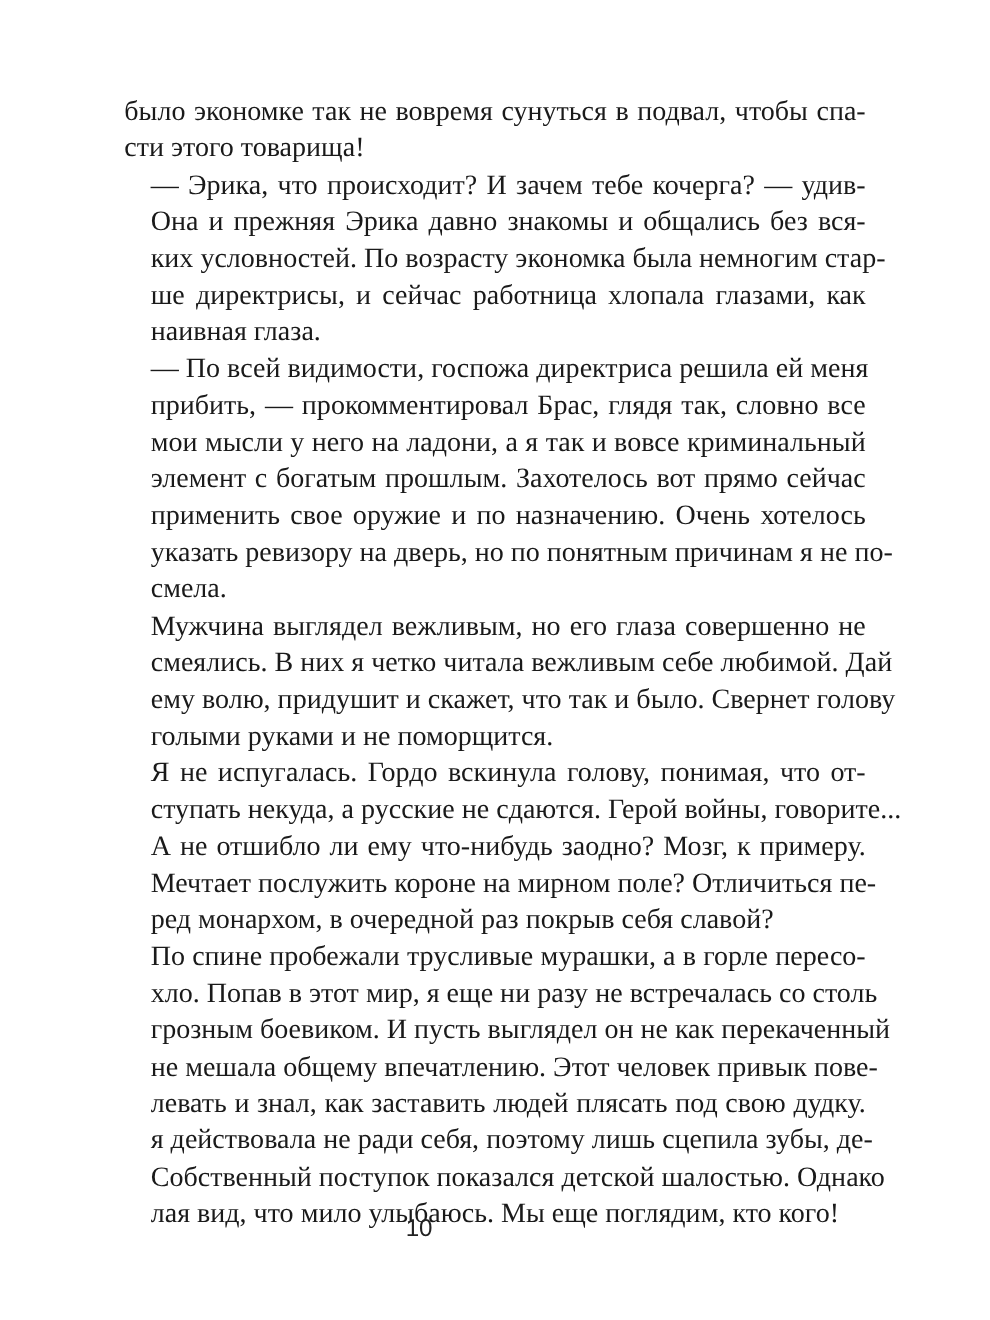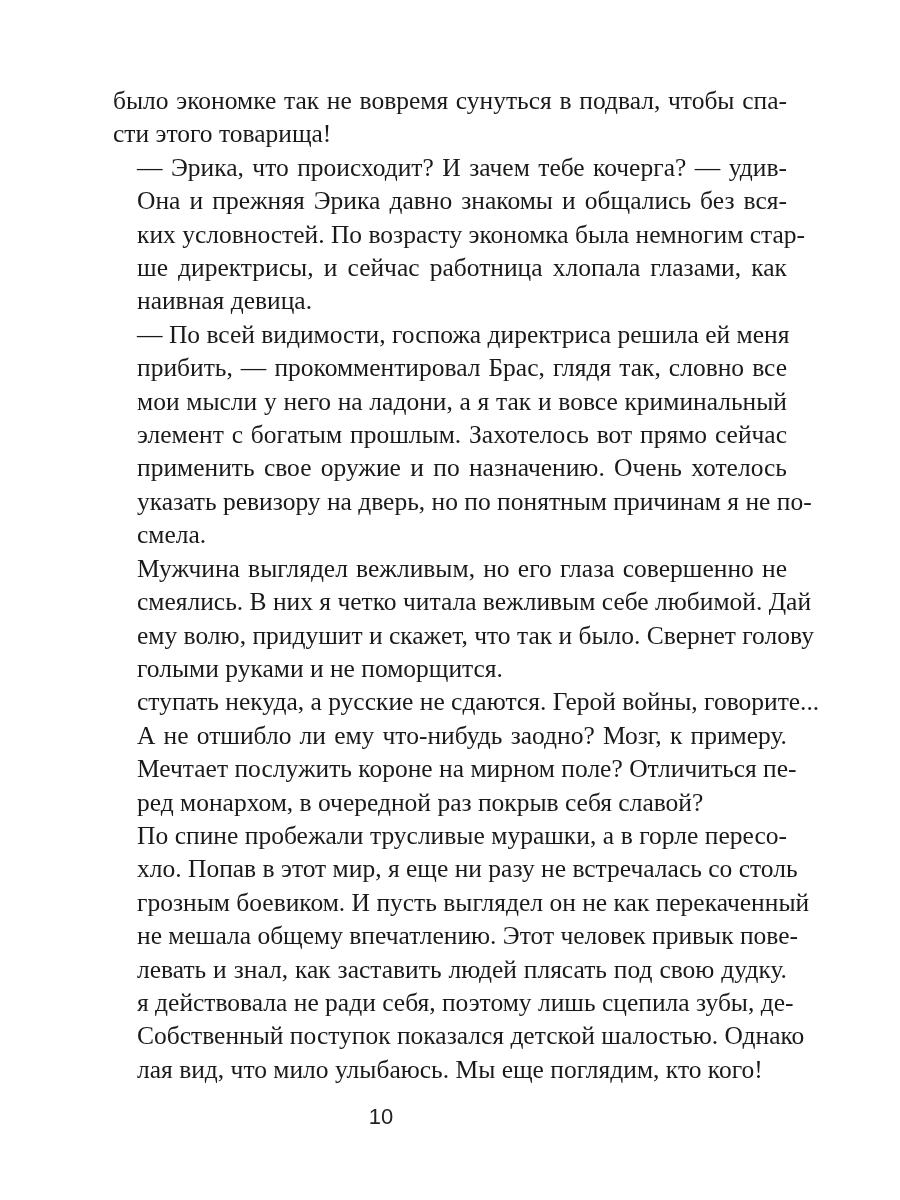--- a/index.html
+++ b/index.html
@@ -38,38 +38,39 @@
     <span class="line">было экономке так не вовремя сунуться в подвал, чтобы спа-</span>
     <span class="line last">сти этого товарища!</span>
   </p>
   <p>
     <span class="line">— Эрика, что происходит? И зачем тебе кочерга? — удив-</span>
   </p>
   <p>
     <span class="line">Она и прежняя Эрика давно знакомы и общались без вся-</span>
     <span class="line">ких условностей. По возрасту экономка была немногим стар-</span>
     <span class="line">ше директрисы, и сейчас работница хлопала глазами, как</span>
-    <span class="line last">наивная девица.</span>
+    <span class="line last">наивная глаза.</span>
   </p>
   <p>
     <span class="line">— По всей видимости, госпожа директриса решила ей меня</span>
     <span class="line">прибить, — прокомментировал Брас, глядя так, словно все</span>
     <span class="line">мои мысли у него на ладони, а я так и вовсе криминальный</span>
     <span class="line">элемент с богатым прошлым. Захотелось вот прямо сейчас</span>
     <span class="line">применить свое оружие и по назначению. Очень хотелось</span>
     <span class="line">указать ревизору на дверь, но по понятным причинам я не по-</span>
     <span class="line last">смела.</span>
   </p>
   <p>
     <span class="line">Мужчина выглядел вежливым, но его глаза совершенно не</span>
     <span class="line">смеялись. В них я четко читала вежливым себе любимой. Дай</span>
     <span class="line">ему волю, придушит и скажет, что так и было. Свернет голову</span>
     <span class="line last">голыми руками и не поморщится.</span>
   </p>
   <p>
+    <span class="line">Я не испугалась. Гордо вскинула голову, понимая, что от-</span>
     <span class="line">ступать некуда, а русские не сдаются. Герой войны, говорите...</span>
     <span class="line">А не отшибло ли ему что-нибудь заодно? Мозг, к примеру.</span>
     <span class="line">Мечтает послужить короне на мирном поле? Отличиться пе-</span>
     <span class="line last">ред монархом, в очередной раз покрыв себя славой?</span>
   </p>
   <p>
     <span class="line">По спине пробежали трусливые мурашки, а в горле пересо-</span>
     <span class="line">хло. Попав в этот мир, я еще ни разу не встречалась со столь</span>
     <span class="line">грозным боевиком. И пусть выглядел он не как перекаченный</span>
     <span class="line">не мешала общему впечатлению. Этот человек привык пове-</span>

